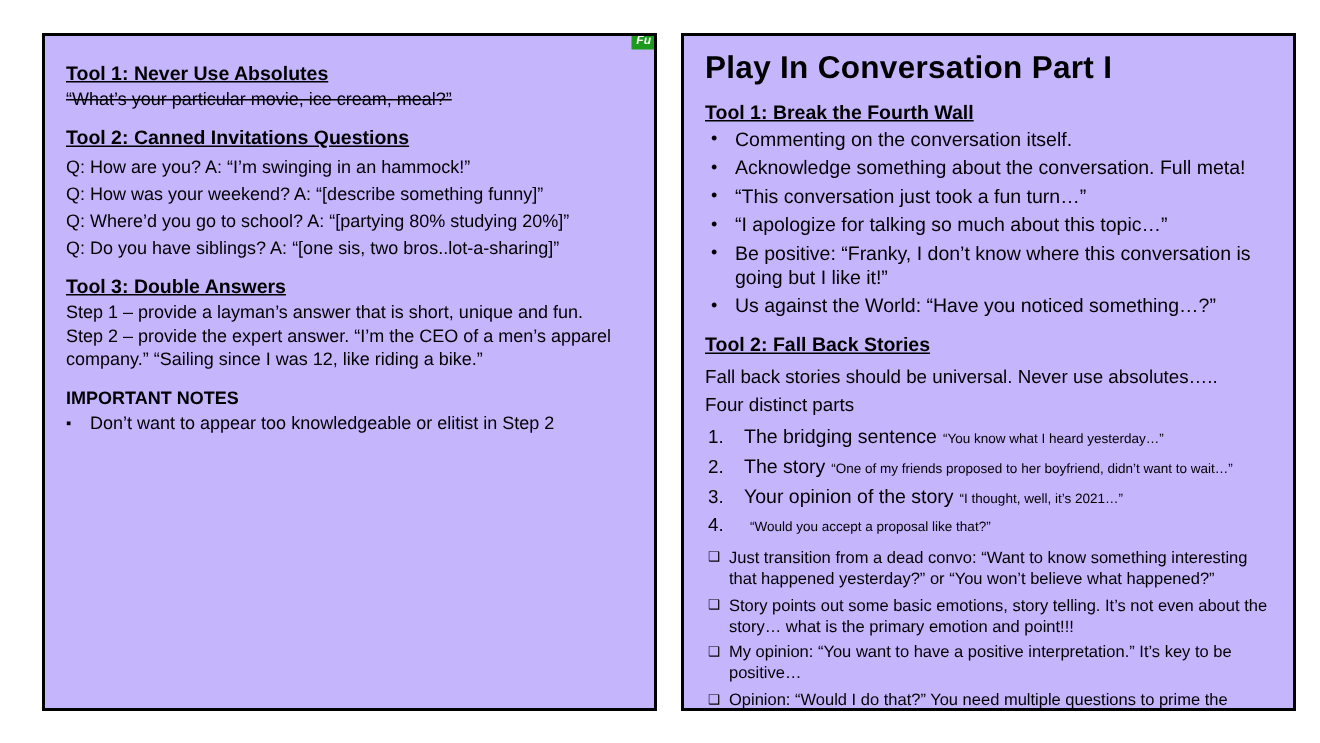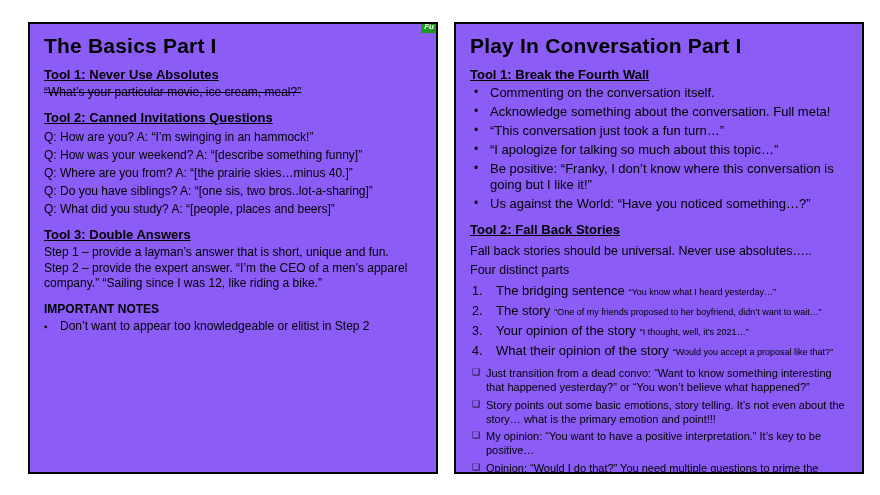--- a/index.html
+++ b/index.html
@@ -12,21 +12,21 @@
   .page {
     display: flex;
     gap: 16px;
     padding: 22px 16px 20px 28px;
     width: 880px;
     height: 495px;
   }
   .panel {
     flex: 1 1 0;
     border: 2px solid #000;
-    background: #8b5cf6;
+    background: #c4b5fd;
     padding: 8px 14px 8px 14px;
     position: relative;
     height: 452px;
     overflow: hidden;
   }
   .badge {
     position: absolute;
     top: -2px;
     right: -1px;
     background: #1c9a1c;
@@ -75,32 +75,30 @@
   .check-row .check-text { flex: 1; font-size: 11px; line-height: 1.3; }
 </style>
 </head>
 <body>
 
 <div class="page">
 
   <section class="panel">
     <span class="badge" style="background: rgb(28, 154, 28);">Fu</span>
 
-    <h1 class="slide-title">The Basics Part I</h1>
 
     <h2 class="tool-heading">Tool 1: Never Use Absolutes</h2>
     <p class="body-line strike">“What’s your particular movie, ice cream, meal?”</p>
 
     <h2 class="tool-heading">Tool 2: Canned Invitations Questions</h2>
     <div class="qa-block">
       <p class="body-line">Q: How are you? A: “I’m swinging in an hammock!”</p>
       <p class="body-line">Q: How was your weekend? A: “[describe something funny]”</p>
-      <p class="body-line">Q: Where are you from? A: “[the prairie skies…minus 40.]”</p>
+      <p class="body-line">Q: Where’d you go to school? A: “[partying 80% studying 20%]”</p>
       <p class="body-line">Q: Do you have siblings? A: “[one sis, two bros..lot-a-sharing]”</p>
-      <p class="body-line">Q: What did you study? A: “[people, places and beers]”</p>
     </div>
 
     <h2 class="tool-heading">Tool 3: Double Answers</h2>
     <p class="body-line">Step 1 – provide a layman’s answer that is short, unique and fun.</p>
     <p class="body-line">Step 2 – provide the expert answer. “I’m the CEO of a men’s apparel company.” “Sailing since I was 12, like riding a bike.”</p>
 
     <h3 class="notes-heading">IMPORTANT NOTES</h3>
     <div class="marker-row">
       <span class="marker">▪</span>
       <span class="marker-text">Don’t want to appear too knowledgeable or elitist in Step 2</span>
@@ -153,21 +151,20 @@
         <span class="num-main">The story</span>
         <span class="num-quote">“One of my friends proposed to her boyfriend, didn’t want to wait…”</span>
       </div>
       <div class="num-row">
         <span class="num">3.</span>
         <span class="num-main">Your opinion of the story</span>
         <span class="num-quote">“I thought, well, it’s 2021…”</span>
       </div>
       <div class="num-row">
         <span class="num">4.</span>
-        <span class="num-main">What their opinion of the story</span>
         <span class="num-quote">“Would you accept a proposal like that?”</span>
       </div>
     </div>
 
     <div class="check-list">
       <div class="check-row">
         <span class="marker">❑</span>
         <span class="check-text">Just transition from a dead convo: “Want to know something interesting that happened yesterday?” or “You won’t believe what happened?”</span>
       </div>
       <div class="check-row">

